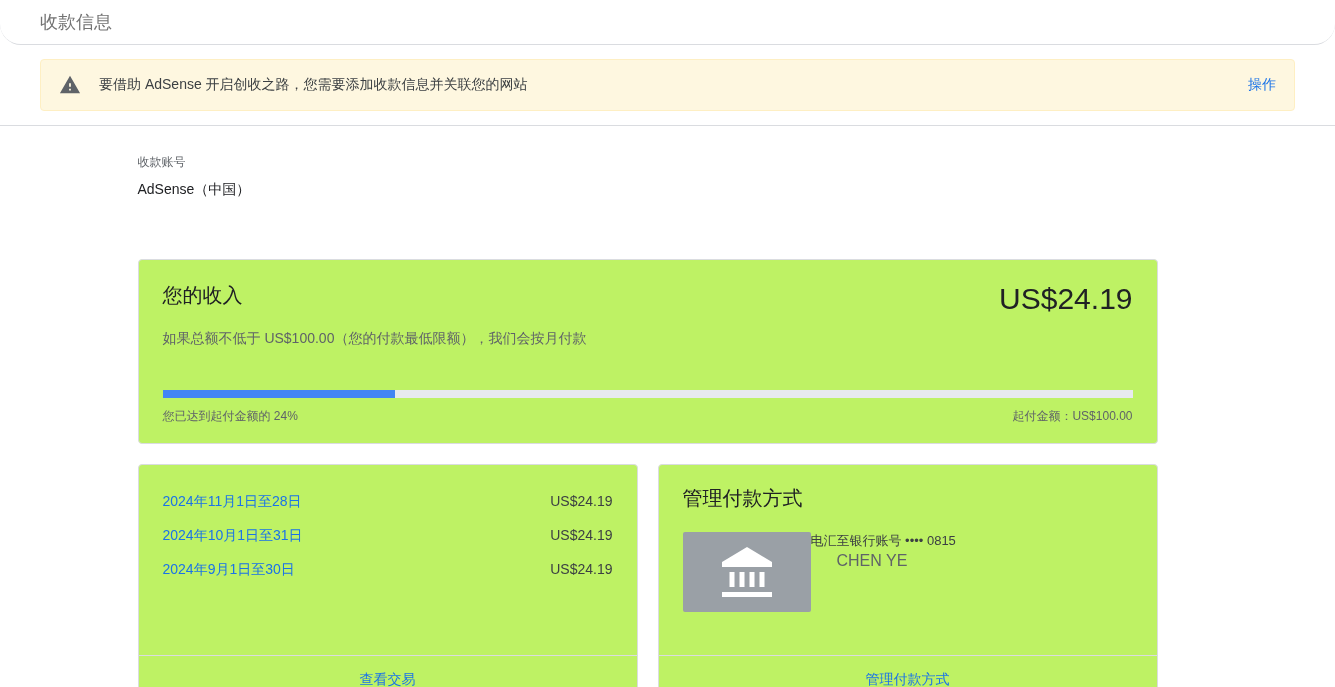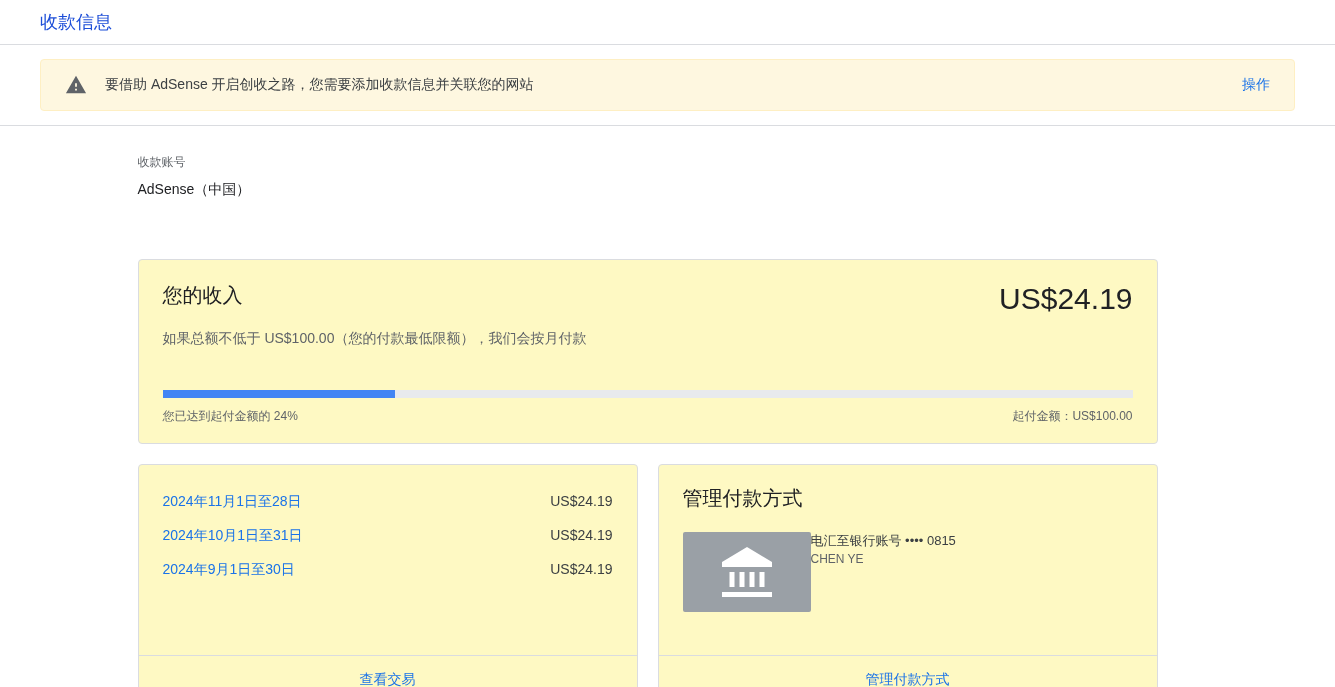--- a/index.html
+++ b/index.html
@@ -8,31 +8,32 @@
       padding: 0;
     }
     body {
       font-family: Arial, "Microsoft YaHei", sans-serif;
       background: #ffffff;
       color: #202124;
     }
     .page-title {
       padding: 10px 40px;
       font-size: 18px;
-      color: #1d4ed8;
+      color: #737373;
       border-bottom: 1px solid #dadce0;
+      border-radius: 21px;
     }
     .alert-bar {
       display: flex;
       align-items: center;
       background: #fef7e0;
       border: 1px solid #feefc3;
       border-radius: 4px;
       margin: 14px 40px;
-      padding: 14px 24px;
+      padding: 14px 18px;
       font-size: 14px;
       color: #3c4043;
       justify-content: space-between;
     }
     .alert-left {
       display: flex;
       align-items: center;
       gap: 18px;
     }
     .alert-icon svg {
@@ -62,21 +63,21 @@
       color: #5f6368;
     }
     .account-value {
       font-size: 14px;
       color: #202124;
       margin-top: 10px;
     }
     .card {
       border: 1px solid #dadce0;
       border-radius: 4px;
-      background: #fef9c3;
+      background: #bef264;
       margin-bottom: 20px;
     }
     .earnings-card {
       padding: 22px 24px 18px 24px;
     }
     .earnings-header {
       display: flex;
       justify-content: space-between;
       align-items: flex-start;
     }
@@ -176,23 +177,24 @@
     .pay-thumb svg {
       width: 60px;
       height: 60px;
       fill: #ffffff;
     }
     .pay-desc-line1 {
       font-size: 13px;
       color: #3c4043;
     }
     .pay-desc-line2 {
-      font-size: 12px;
+      font-size: 16px;
       color: #5f6368;
       margin-top: 2px;
+      margin-left: 26px;
     }
   </style>
 </head>
 <body>
 
 <div class="page-title">收款信息</div>
 
 <div class="alert-bar">
   <div class="alert-left">
     <span class="alert-icon">

